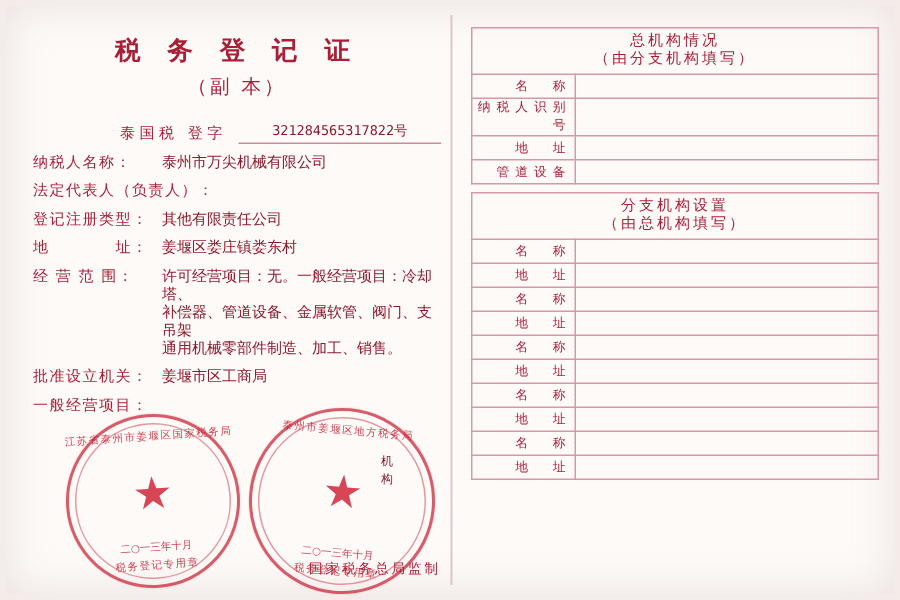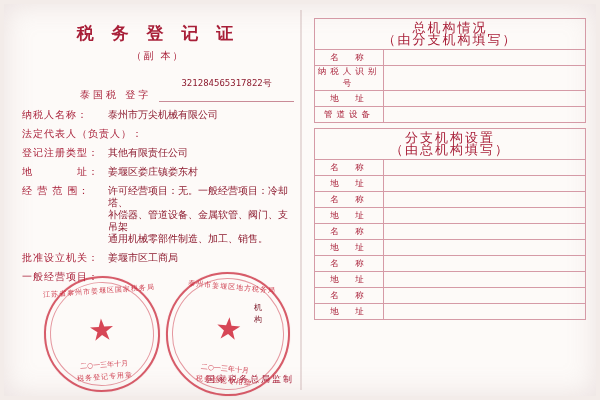--- a/index.html
+++ b/index.html
@@ -25,21 +25,21 @@
   
   .left{
     position:absolute;left:18px;top:10px;width:272px;height:376px;
     color:#b0223b;
   }
   .title{
     text-align:center;font-size:17px;font-weight:bold;letter-spacing:6px;
     color:#a81f38;margin-top:8px;font-family:"DejaVu Serif","Liberation Serif",serif;
   }
   .subtitle{
-    text-align:center;font-size:10px;margin-top:4px;color:#a81f38;letter-spacing:2px;
+    text-align:center;font-size:13px;margin-top:4px;color:#a81f38;letter-spacing:2px;
     font-family:"DejaVu Serif","Liberation Serif",serif;
   }
   .row{
     display:flex;align-items:flex-start;margin-top:7px;font-size:10px;line-height:12px;
   }
   .lbl{
     width:86px;flex:0 0 86px;color:#a81f38;letter-spacing:1px;white-space:nowrap;
   }
   .val{
     flex:1;color:#8d1b2f;
@@ -47,21 +47,21 @@
   .val .l{display:block;}
   .topline{
     display:flex;align-items:flex-end;margin-top:14px;font-size:10px;
     padding-left:58px;
     text-align:center;
   }
   .topline .tl{letter-spacing:3px;color:#a81f38;}
   .topline .num{
     margin-left:8px;border-bottom:1px solid #c98b97;flex:1;
     font-family:"DejaVu Sans Mono","Liberation Mono",monospace;font-size:9px;color:#8d1b2f;
-    padding-bottom:11px;
+    padding-bottom:1px;
   }
   .footer{
     position:absolute;left:0;right:0;bottom:4px;text-align:right;font-size:9px;
     color:#a81f38;letter-spacing:2px;
   }
   
   .stamp{
     position:absolute;border-radius:50%;
     border:2.5px solid rgba(200,30,50,.72);
     color:rgba(200,30,50,.8);
@@ -97,24 +97,24 @@
     position:absolute;left:310px;top:14px;width:272px;
   }
   table{
     border-collapse:collapse;width:100%;
     font-size:8.5px;color:#a81f38;
   }
   td{
     border:1px solid #d59aa6;height:15px;padding:0 2px;
   }
   td.hd{
-    text-align:center;height:30px;letter-spacing:2px;font-size:13px;line-height:12px;
+    text-align:center;height:30px;letter-spacing:2px;font-size:10px;line-height:12px;
   }
   td.k{
-    width:64px;text-align:center;letter-spacing:4px;
+    width:64px;text-align:right;letter-spacing:4px;
   }
   .sep{height:5px;border:none;}
 </style>
 </head>
 <body>
 
 <div class="page">
   <div class="paper">
     <div class="fold"></div>
 

